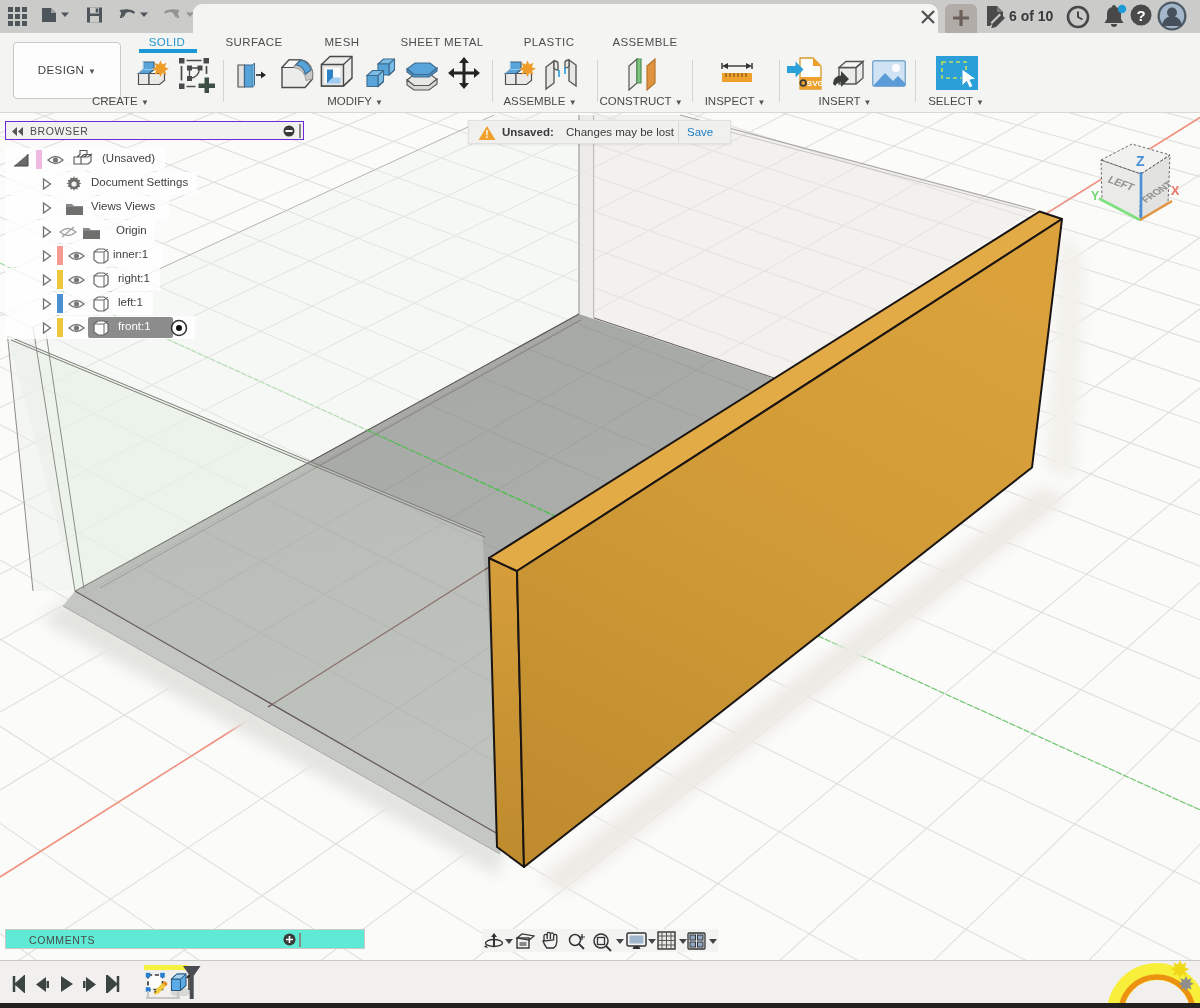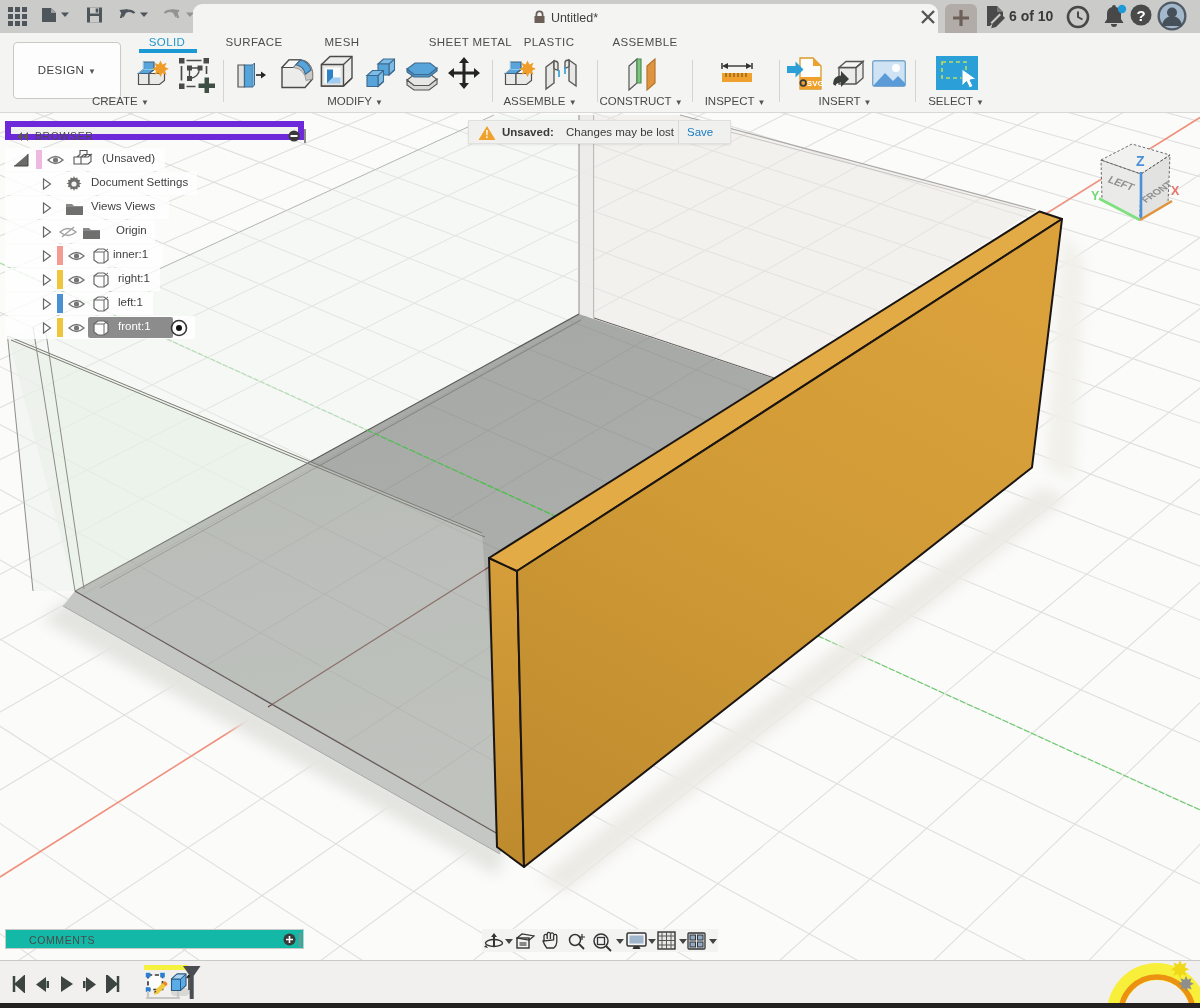--- a/index.html
+++ b/index.html
@@ -367,24 +367,20 @@
         </g>
   <path d="M121 18 a8 8 0 0 1 13.5 -5" fill="none" stroke="#4e555b" stroke-width="2.4"></path>
   <path d="M128 9 l-8.5 1 4 7.5 z"></path>
   <path d="M140 12.5 l8 0 -4 4.5 z"></path>
   <path d="M178 18 a8 8 0 0 0 -13.5 -5" fill="none" stroke="#93938f" stroke-width="2.4"></path>
   <path d="M171 9 l8.5 1 -4 7.5 z" fill="#93938f"></path>
   <path d="M186 12.5 l8 0 -4 4.5 z" fill="#93938f"></path>
  </g>
 </svg>
 <div class="abs" style="left:193px;top:4px;width:745px;height:29px;background:#f4f4f3;border-radius:9px 9px 0 0"></div>
-<div class="abs" style="left:193px;top:4px;width:745px;height:29px;font-size:12.5px;color:#3f3f3f;text-align:center;line-height:28px">
-<svg width="13" height="14" viewBox="0 0 13 14" style="vertical-align:-2px;margin-right:5px">
-        <path d="M2.5 6 V4.5 a4 4 0 0 1 8 0 V6 h-1.8 V4.5 a2.2 2.2 0 0 0-4.4 0 V6 Z M1.5 6 h10 v7 h-10 z" fill="#6b5f58"></path>
-      </svg>Untitled*</div>
 <svg width="30" height="30" class="abs" style="left:913px;top:2px">
       <path d="M9 9 L21 21 M21 9 L9 21" stroke="#555" stroke-width="2.4"></path>
     </svg>
 <div class="abs" style="left:945px;top:4px;width:32px;height:29px;background:#b1aca8;border-radius:6px 6px 0 0"></div>
 <svg width="32" height="29" class="abs" style="left:945px;top:4px">
       <path d="M16 6 v16 M8 14 h16" stroke="#6d6058" stroke-width="3.2"></path>
     </svg>
 <svg width="26" height="26" class="abs" style="left:984px;top:4px">
       <path d="M3 2 h10 l6 6 v5 l-3.5 -3.5 -9 9 1.5 1.5 -2 2 h-3 z" fill="#4a4a4a"></path>
       <path d="M13 2 l6 6 h-6 z" fill="#7a7a7a"></path>
@@ -409,21 +405,21 @@
       <circle cx="15" cy="15" r="12.2" fill="#a3b8cb"></circle>
       <circle cx="15" cy="11.5" r="5" fill="#45505a"></circle>
       <path d="M5 25 a10 10 0 0 1 20 0 z" fill="#45505a"></path>
     </svg>
 </div>
 <div class="abs" style="left:0;top:33px;width:1200px;height:80px;background:#f4f4f3;border-bottom:1px solid #d8d8d6"></div>
 <div class="abs" style="left:13px;top:42px;width:108px;height:57px;background:#fdfdfd;border:1px solid #c9c9c7;border-radius:4px;font-size:11.5px;color:#3f3f3f;text-align:center;line-height:55px;letter-spacing:0.4px">DESIGN <span style="font-size:8px;color:#555">▼</span></div>
 <div class="abs" style="left:97px;top:36px;width:140px;text-align:center;font-size:11.5px;letter-spacing:0.4px;color:#2196cf">SOLID</div>
 <div class="abs" style="left:184px;top:36px;width:140px;text-align:center;font-size:11.5px;letter-spacing:0.4px;color:#4d4d4d">SURFACE</div>
 <div class="abs" style="left:272px;top:36px;width:140px;text-align:center;font-size:11.5px;letter-spacing:0.4px;color:#4d4d4d">MESH</div>
-<div class="abs" style="left:372px;top:36px;width:140px;text-align:right;font-size:11.5px;letter-spacing:0.4px;color:#4d4d4d">SHEET METAL</div>
+<div class="abs" style="left:372px;top:36px;width:140px;text-align:center;font-size:11.5px;letter-spacing:0.4px;color:#4d4d4d">SHEET METAL</div>
 <div class="abs" style="left:479px;top:36px;width:140px;text-align:center;font-size:11.5px;letter-spacing:0.4px;color:#4d4d4d">PLASTIC</div>
 <div class="abs" style="left:575px;top:36px;width:140px;text-align:center;font-size:11.5px;letter-spacing:0.4px;color:#4d4d4d">ASSEMBLE</div>
 <div class="abs" style="left:139px;top:49px;width:58px;height:3.5px;background:#1a99d5"></div>
 <div class="abs" style="left:92px;top:95px;width:160px;text-align:left;font-size:11.5px;color:#4a4a45">CREATE <span style="font-size:8px;color:#555">▼</span></div>
 <div class="abs" style="left:275px;top:95px;width:160px;text-align:center;font-size:11.5px;color:#4a4a45">MODIFY <span style="font-size:8px;color:#555">▼</span></div>
 <div class="abs" style="left:460px;top:95px;width:160px;text-align:center;font-size:11.5px;color:#4a4a45">ASSEMBLE <span style="font-size:8px;color:#555">▼</span></div>
 <div class="abs" style="left:561px;top:95px;width:160px;text-align:center;font-size:11.5px;color:#4a4a45">CONSTRUCT <span style="font-size:8px;color:#555">▼</span></div>
 <div class="abs" style="left:655px;top:95px;width:160px;text-align:center;font-size:11.5px;color:#4a4a45">INSPECT <span style="font-size:8px;color:#555">▼</span></div>
 <div class="abs" style="left:765px;top:95px;width:160px;text-align:center;font-size:11.5px;color:#4a4a45">INSERT <span style="font-size:8px;color:#555">▼</span></div>
 <div class="abs" style="left:876px;top:95px;width:160px;text-align:center;font-size:11.5px;color:#4a4a45">SELECT <span style="font-size:8px;color:#555">▼</span></div>
@@ -554,21 +550,21 @@
 <div class="abs" style="left:468px;top:120px;width:263px;height:24px;background:#f0f0ef;border:1px solid #e0e0de;box-shadow:0 1px 2px rgba(0,0,0,0.08);font-size:11.5px">
 <svg width="18" height="16" class="abs" style="left:9px;top:4px">
       <path d="M9 1 L17.5 15 H0.5 Z" fill="#f0a12c"></path>
       <text x="9" y="13" text-anchor="middle" font-size="10" font-weight="bold" fill="#fff" font-family="Liberation Sans,sans-serif">!</text>
     </svg>
 <span class="abs" style="left:33px;top:5px;font-weight:bold;color:#3a3a3a">Unsaved:</span>
 <span class="abs" style="left:97px;top:5px;color:#3a3a3a">Changes may be lost</span>
 <div class="abs" style="left:209px;top:0;width:1px;height:22px;background:#d8d8d6"></div>
 <span class="abs" style="left:218px;top:5px;color:#1a7dc4">Save</span>
 </div>
-<div class="abs" style="left:5px;top:121px;width:299px;height:19px;background:#f1f1f0;border:6px solid #6d28d9">
+<div class="abs" style="left:5px;top:121px;width:299px;height:19px;background:#f1f1f0;border:1px solid #6d28d9">
 <svg width="14" height="11" class="abs" style="left:5px;top:4px">
       <path d="M6 1 L1 5.5 L6 10 Z M12 1 L7 5.5 L12 10 Z" fill="#555"></path>
     </svg>
 <span class="abs" style="left:24px;top:3px;font-size:10.5px;letter-spacing:0.6px;color:#4a4a4a">BROWSER</span>
 <svg width="12" height="12" class="abs" style="left:277px;top:3px">
       <circle cx="6" cy="6" r="5.5" fill="#3a3a3a"></circle>
       <rect x="2.5" y="5" width="7" height="2" fill="#fff"></rect>
     </svg>
 <div class="abs" style="left:293px;top:2px;width:2px;height:14px;background:#8a8a88"></div>
 </div>
@@ -679,21 +675,21 @@
     <svg width="19" height="19" class="abs" style="left:86px;top:2px">
       <path d="M3 6 l4 -3 h6 l4 3 v8 l-4 3 H7 l-4 -3 z" fill="#fdfdfd" stroke="#666" stroke-width="1.2"></path>
       <path d="M3 6 h10 l4 -3 M13 6 v11" fill="none" stroke="#666" stroke-width="1"></path>
     </svg>
     <span class="abs" style="left:113px;top:4px;font-size:11.5px;color:#fff">front:1</span>
     <svg width="18" height="18" class="abs" style="left:165px;top:3px">
       <circle cx="9" cy="9" r="7.5" fill="#fff" stroke="#333" stroke-width="1.6"></circle>
       <circle cx="9" cy="9" r="3" fill="#111"></circle>
     </svg>
   </div>
-<div class="abs" style="left:5px;top:929px;width:299px;height:20px;background:#14b8a6;border:1px solid #c9c9c7">
+<div class="abs" style="left:5px;top:929px;width:360px;height:20px;background:#5eead4;border:1px solid #c9c9c7">
 <span class="abs" style="left:23px;top:4px;font-size:10.5px;letter-spacing:0.6px;color:#4a4a4a">COMMENTS</span>
 <svg width="13" height="13" class="abs" style="left:277px;top:3px">
       <circle cx="6.5" cy="6.5" r="6" fill="#3a3a3a"></circle>
       <path d="M6.5 3 v7 M3 6.5 h7" stroke="#fff" stroke-width="1.6"></path>
     </svg>
 <div class="abs" style="left:293px;top:3px;width:2px;height:14px;background:#8a8a88"></div>
 </div>
 <div class="abs" style="left:482px;top:929px;width:236px;height:23px;background:#f3f3f2"></div>
 <svg class="abs" style="left:484px;top:932px" width="20" height="19" viewBox="0 0 20 19">
     <path d="M10 1 l3 4 h-2 v10 h-2 V5 h-2 z" fill="#333"></path>

